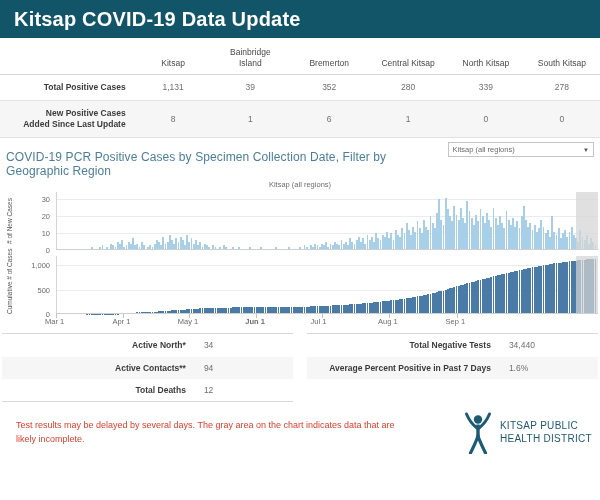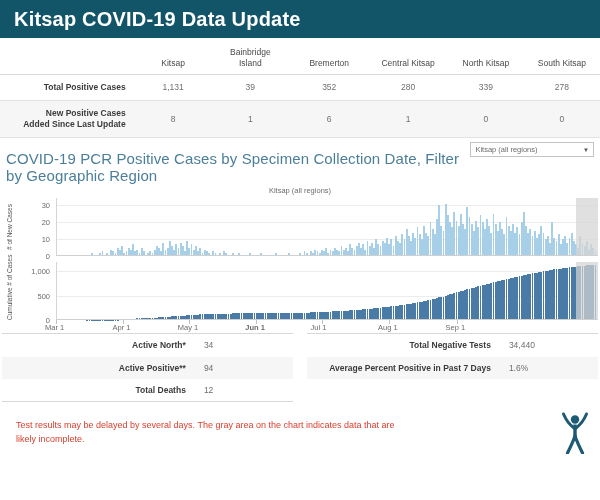--- a/index.html
+++ b/index.html
@@ -38,21 +38,21 @@
     padding-right:10px;
   }
   .region-table tr.alt td{background:#f6f6f6;}
   
   .chart-block{position:relative;margin-top:4px;height:188px;}
   .chart-head{
     display:flex;justify-content:space-between;align-items:flex-start;
     padding:0 6px 0 6px;
   }
   .chart-title{
-    font-size:15px;color:#4b7f99;padding-top:8px;letter-spacing:.1px;
+    font-size:12px;color:#4b7f99;padding-top:8px;letter-spacing:.1px;
   }
   .filter-wrap{width:162px;}
   .filter-label{font-size:8px;color:#555555;margin-bottom:2px;}
   .filter-select{
     width:100%;height:15px;border:1px solid #c4c4c4;background:#fff;
     display:flex;align-items:center;justify-content:space-between;
     padding:0 4px;box-sizing:border-box;
   }
   .filter-value{font-size:7.5px;color:#6b6b6b;}
   .caret{font-size:6px;color:#555;line-height:1;}
@@ -730,21 +730,21 @@
 
 <div class="stats-row">
   <div class="stats-col">
     <table class="stats-table">
       <tbody>
         <tr class="top">
           <td class="label">Active North*</td>
           <td class="value">34</td>
         </tr>
         <tr class="alt">
-          <td class="label">Active Positive**</td>
+          <td class="label">Active Contacts**</td>
           <td class="value">94</td>
         </tr>
         <tr class="bottom">
           <td class="label">Total Deaths</td>
           <td class="value">12</td>
         </tr>
       </tbody>
     </table>
   </div>
   <div class="stats-col">
@@ -767,14 +767,18 @@
   <div class="footnote">Test results may be delayed by several days. The gray area on the chart indicates data that are likely incomplete.</div>
   <div class="logo">
     <svg width="34" height="42" viewBox="0 0 34 42">
       <circle cx="17" cy="7.5" r="4.2" fill="#1d5a73"></circle>
       <path d="M17 12.5 L17 24" stroke="#1d5a73" stroke-width="3.4" fill="none"></path>
       <path d="M17 24 C15 30 12 36 9.5 41" stroke="#1d5a73" stroke-width="3.2" fill="none" stroke-linecap="round"></path>
       <path d="M17 24 C19 30 22 36 24.5 41" stroke="#1d5a73" stroke-width="3.2" fill="none" stroke-linecap="round"></path>
       <path d="M16 16 C12 13 8 8 5.5 2" stroke="#1d5a73" stroke-width="3" fill="none" stroke-linecap="round"></path>
       <path d="M18 16 C22 13 26 8 28.5 2" stroke="#1d5a73" stroke-width="3" fill="none" stroke-linecap="round"></path>
     </svg>
+    <div class="logo-text">
+      <div>KITSAP PUBLIC</div>
+      <div>HEALTH DISTRICT</div>
+    </div>
   </div>
 </div>
 
 </body></html>

